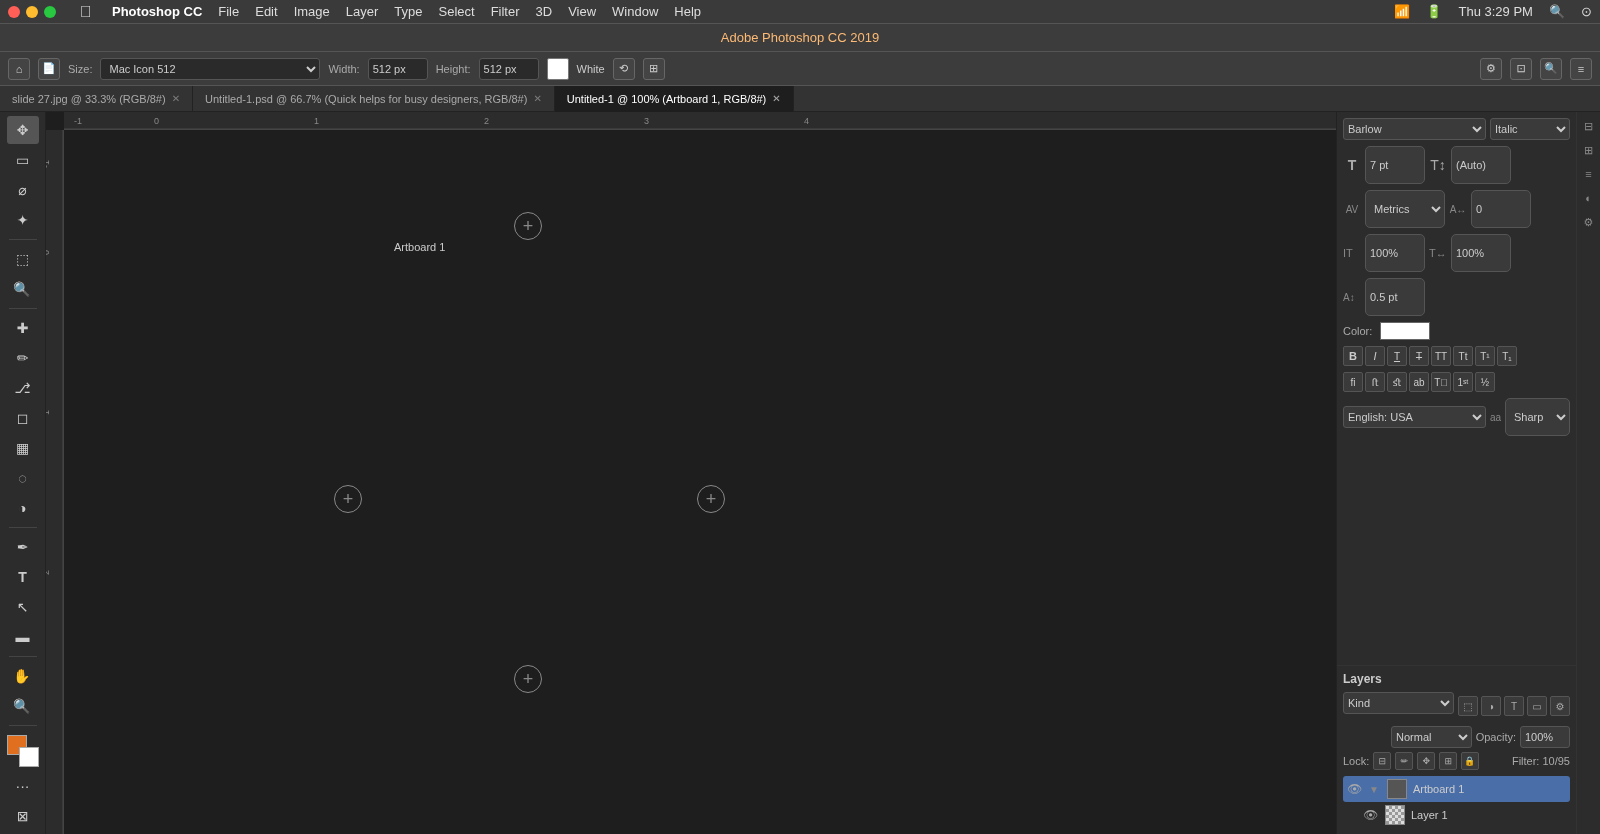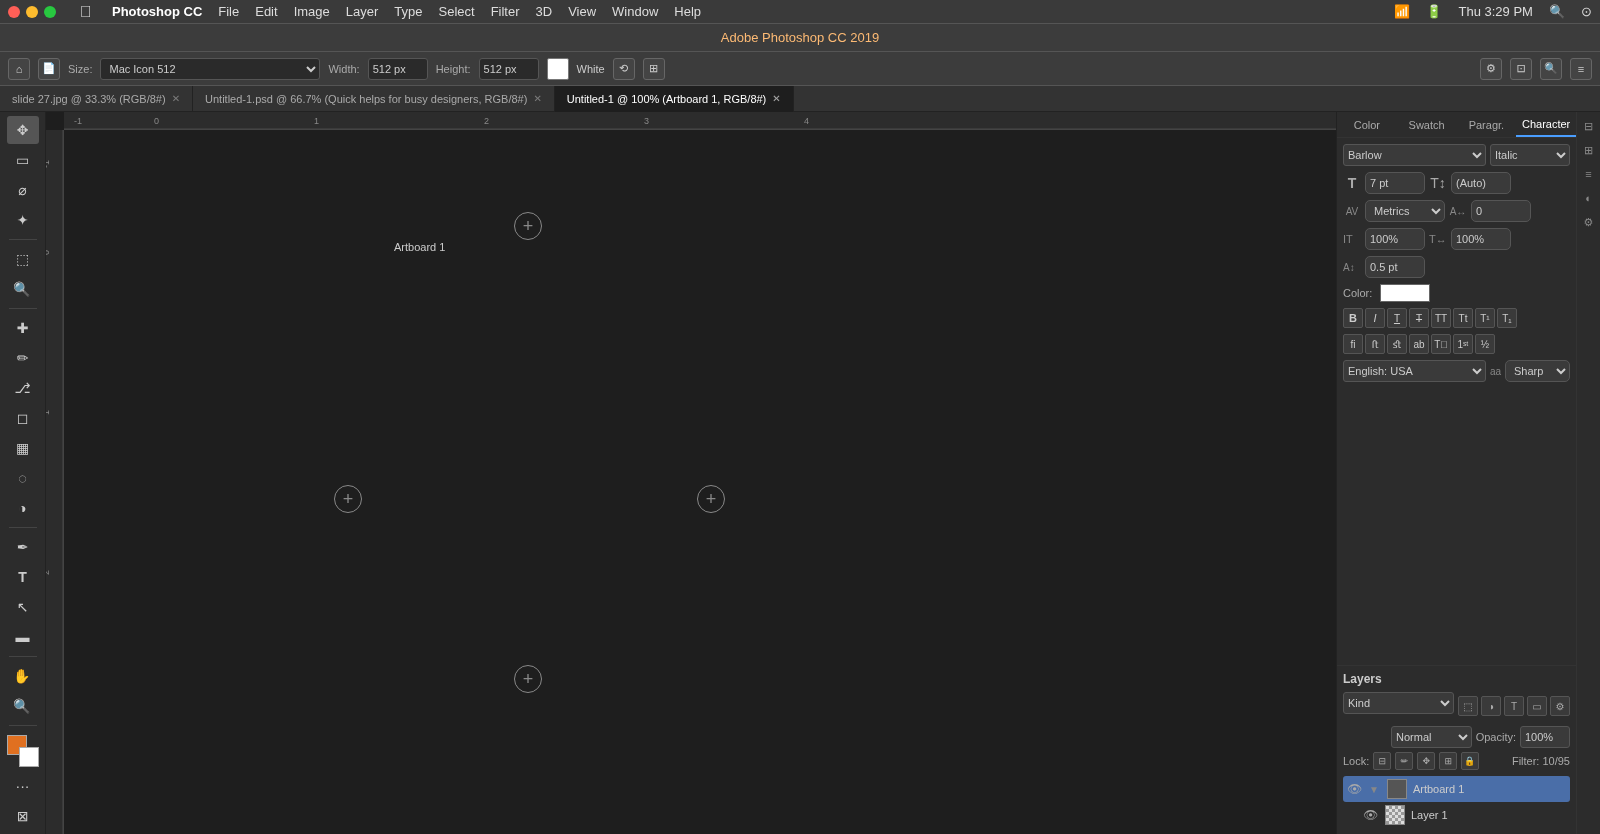--- a/index.html
+++ b/index.html
@@ -66,21 +66,21 @@
 
     
     .right-panel { width: 240px; background: #2c2c2c; border-left: 1px solid #222; display: flex; flex-direction: column; }
     .panel-tab { flex: 1; display: flex; align-items: center; justify-content: center; font-size: 11px; cursor: pointer; color: #aaa; }
     .panel-tab.active { color: #fff; border-bottom: 2px solid #4a9eff; }
 
     
     .char-panel { padding: 6px; flex: 1; overflow-y: auto; }
     .char-row { display: flex; align-items: center; gap: 4px; margin-bottom: 6px; }
     .char-select { background: #3a3a3a; color: #ccc; border: 1px solid #555; border-radius: 3px; height: 22px; font-size: 11px; flex: 1; }
-    .char-input { background: #3a3a3a; color: #ccc; border: 1px solid #555; border-radius: 5px; height: 22px; font-size: 11px; width: 60px; padding: 0 4px; }
+    .char-input { background: #3a3a3a; color: #ccc; border: 1px solid #555; border-radius: 5px; height: 38px; font-size: 11px; width: 60px; padding: 0 4px; }
     .char-icon { color: #aaa; font-size: 12px; width: 18px; text-align: center; }
 
     
     .layers-section { border-top: 1px solid #333; padding: 6px; }
     .layers-title { font-size: 12px; font-weight: bold; color: #ccc; margin-bottom: 6px; }
     .layers-filter { display: flex; align-items: center; gap: 4px; margin-bottom: 6px; }
     .layers-filter select { background: #3a3a3a; color: #ccc; border: 1px solid #555; border-radius: 3px; height: 22px; font-size: 11px; flex: 1; }
     .layers-filter-icons { display: flex; gap: 3px; }
     .lf-icon { width: 20px; height: 20px; background: #3a3a3a; border: 1px solid #555; border-radius: 2px; display: flex; align-items: center; justify-content: center; font-size: 10px; color: #aaa; cursor: pointer; }
     .blend-row { display: flex; align-items: center; gap: 4px; margin-bottom: 4px; margin-left: 48px; }
@@ -254,26 +254,20 @@
 
       <div class="plus-btn" style="top:355px;left:633px;">+</div>
 
       <div class="plus-btn" style="top:535px;left:450px;">+</div>
 
     </div>
   </div>
 
   <div class="right-panel">
 
-    <div style="display:flex;border-bottom:1px solid #333;height:26px;background:#2c2c2c;">
-      <div class="panel-tab">Color</div>
-      <div class="panel-tab">Swatch</div>
-      <div class="panel-tab">Paragr.</div>
-      <div class="panel-tab active">Character</div>
-    </div>
 
     <div class="char-panel">
 
       <div class="char-row">
         <select class="char-select">
           <option>Barlow</option>
         </select>
         <select class="char-select" style="width:80px;flex:unset;">
           <option>Italic</option>
         </select>

